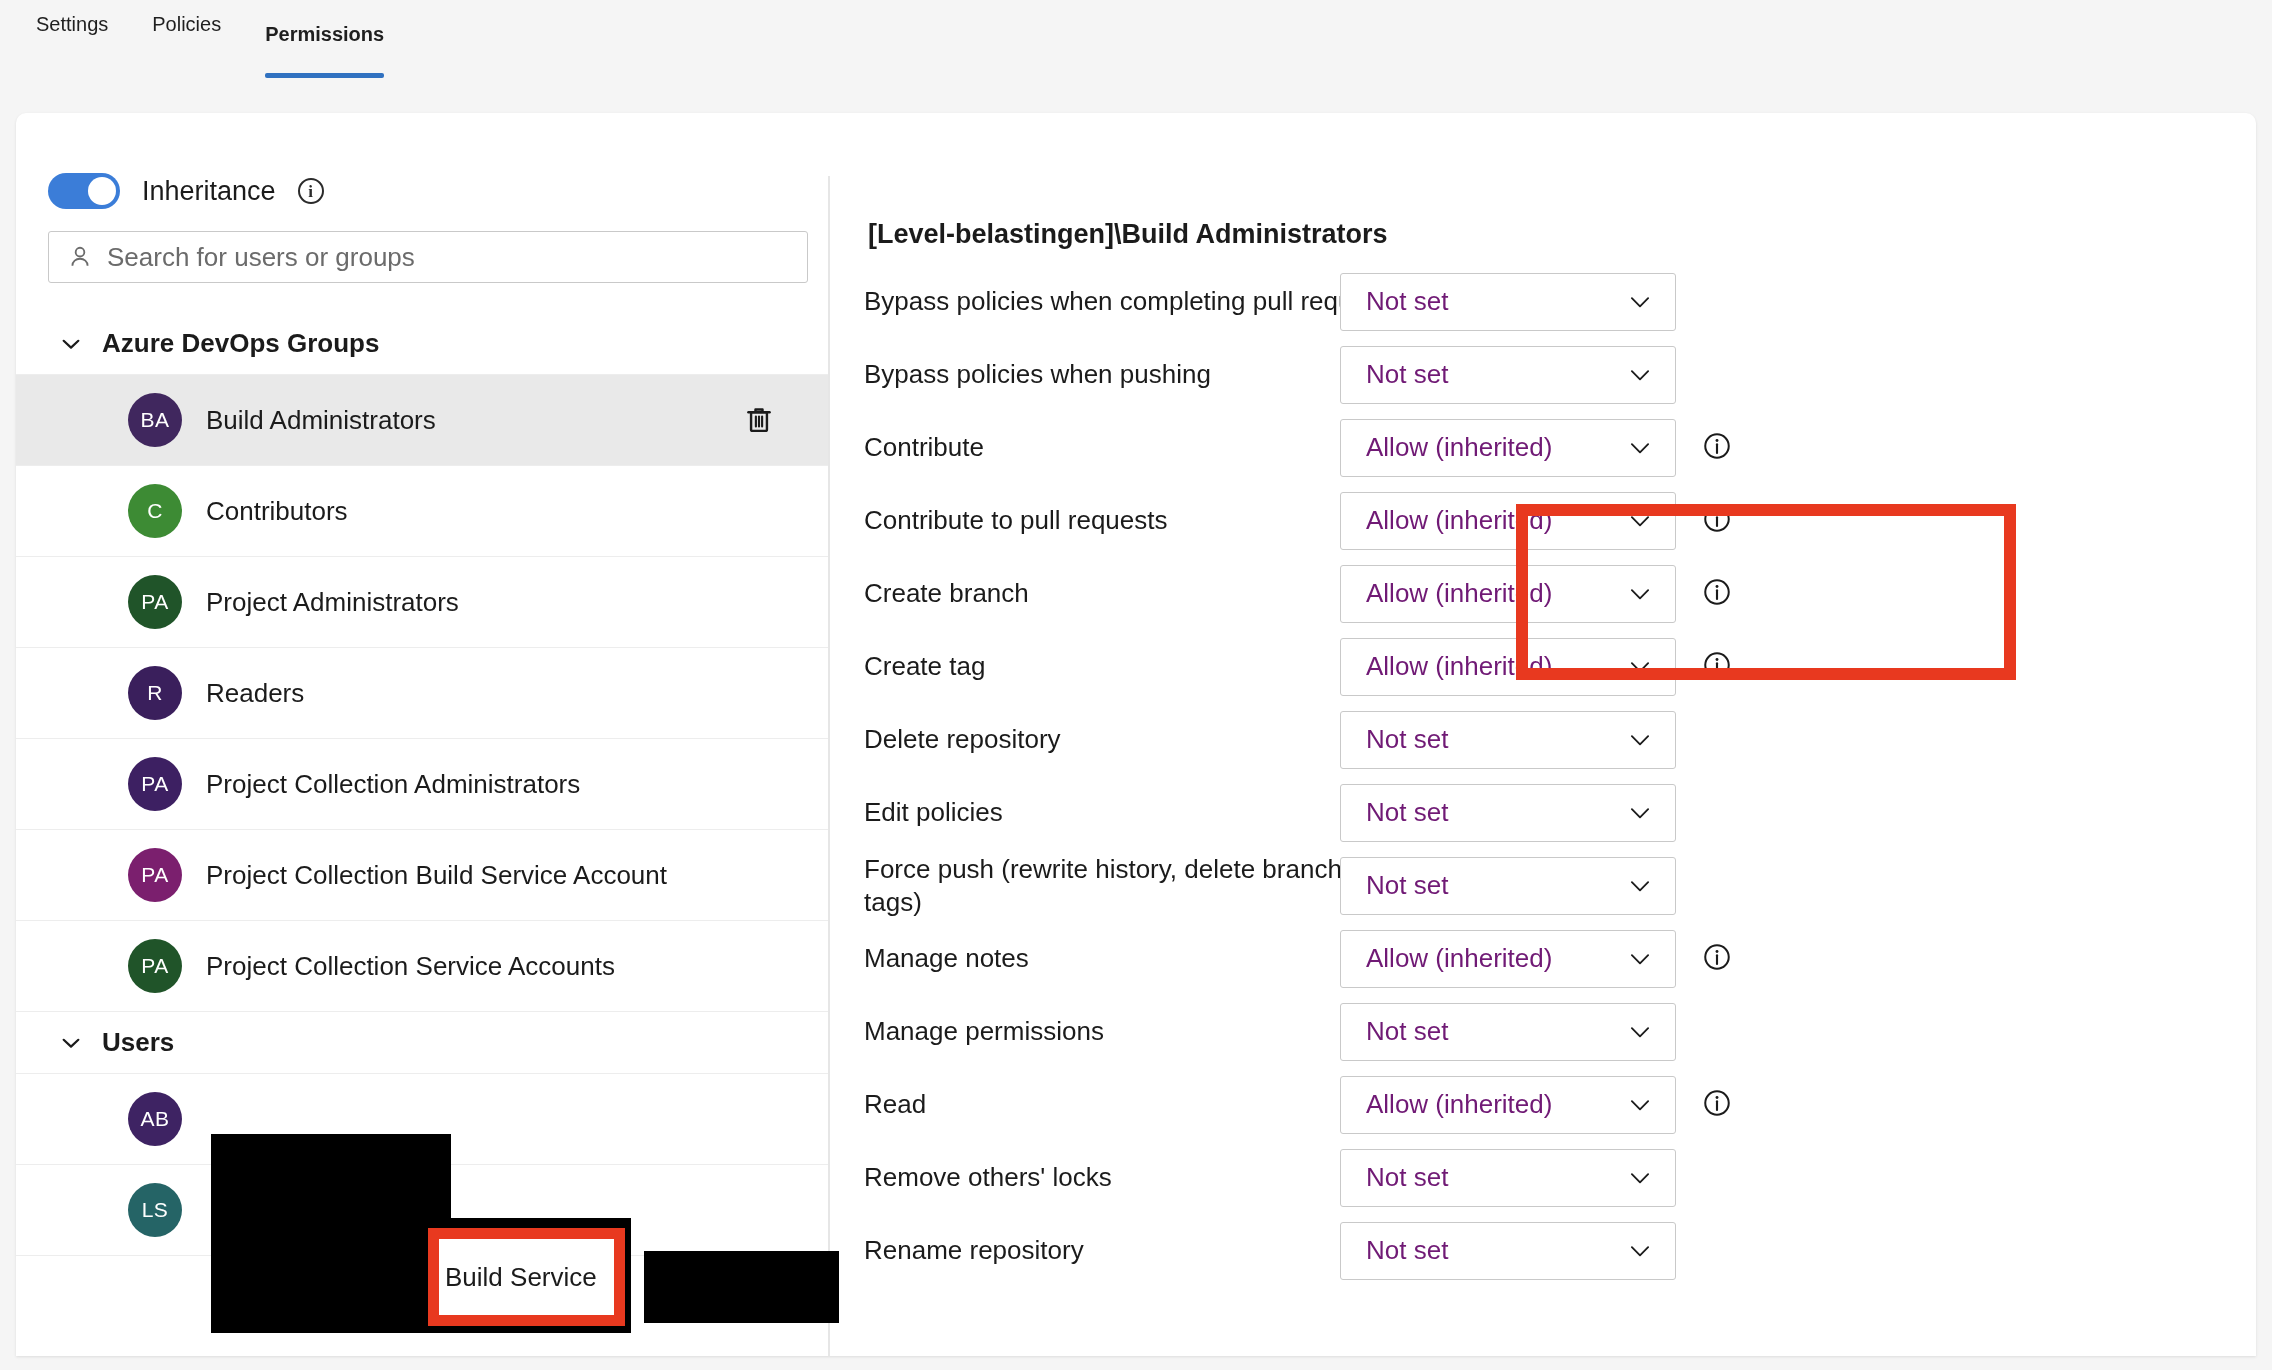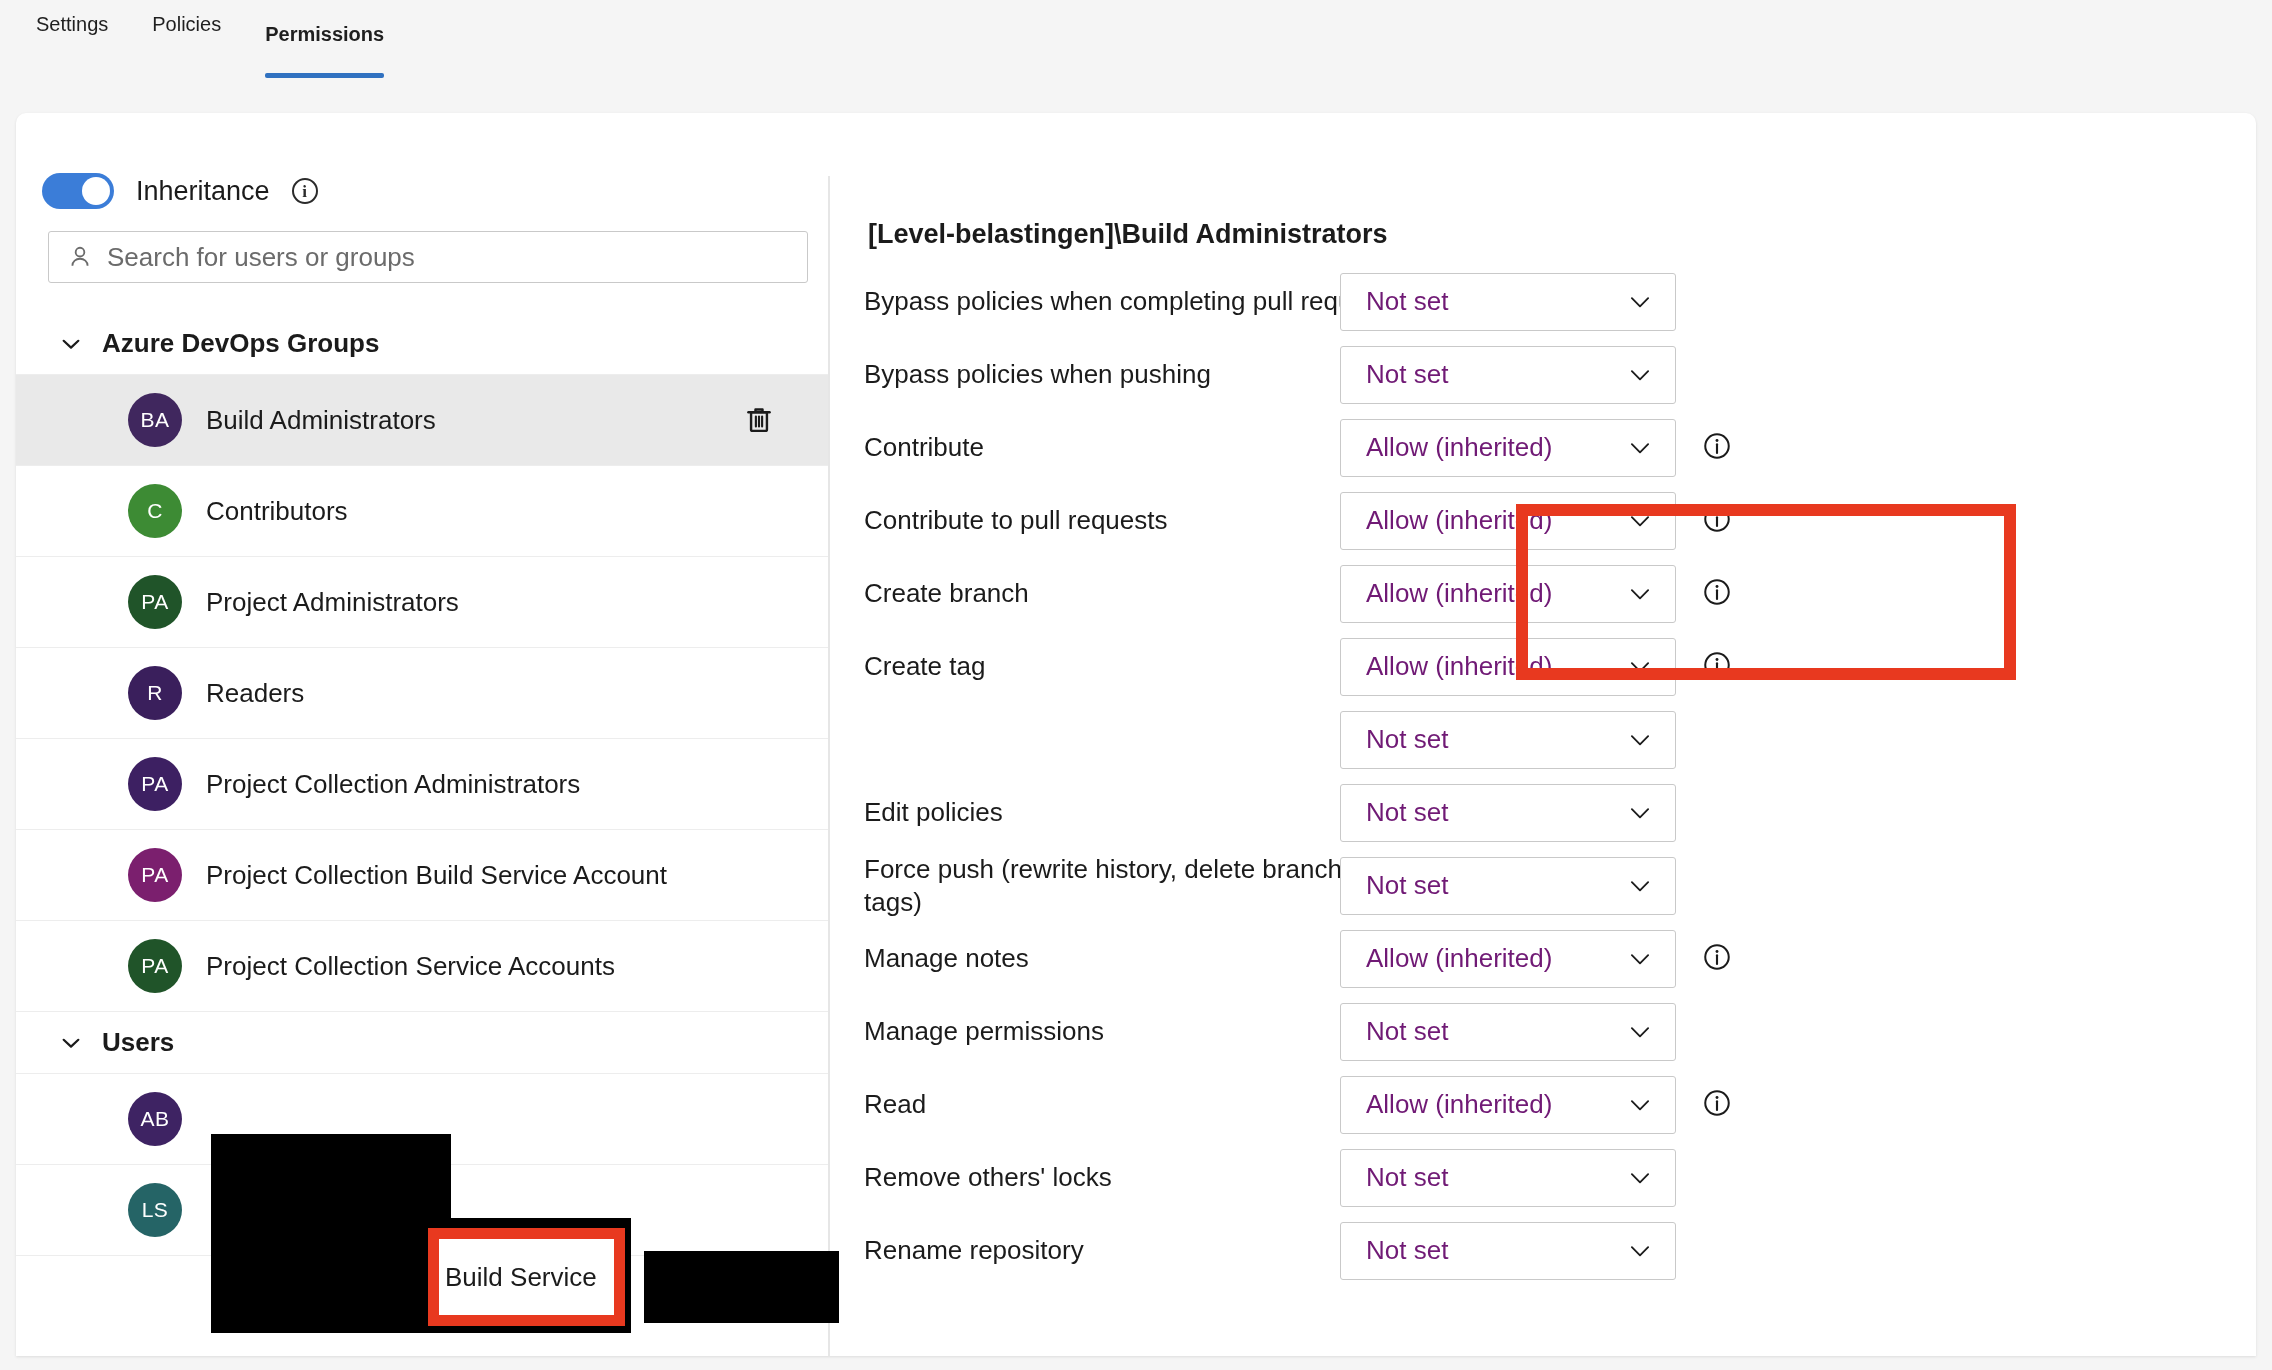--- a/index.html
+++ b/index.html
@@ -45,21 +45,21 @@
   }
   #vdivider {
     position: absolute; left: 812px; top: 63px;
     width: 2px; height: 1180px; background: #e6e6e6;
   }
 
   
   #leftpanel { position: absolute; left: 0; top: 0; width: 812px; height: 1243px; }
 
   #inheritance-row {
-    position: absolute; left: 26px; top: 60px;
+    position: absolute; left: 32px; top: 60px;
     display: flex; align-items: center; gap: 22px;
   }
   #toggle {
     width: 72px; height: 36px; border-radius: 18px;
     background: #3b7dd8; position: relative; cursor: pointer; flex: none;
   }
   #toggle .knob {
     position: absolute; right: 4px; top: 4px;
     width: 28px; height: 28px; border-radius: 50%; background: #fff;
   }
@@ -334,20 +334,21 @@
               <path d="M4.5 8.5 L12 16 L19.5 8.5" fill="none" stroke="#1b1b1b" stroke-width="1.7" stroke-linecap="round" stroke-linejoin="round"></path>
             </svg>
           </div>
           <div class="perm-info"><svg width="30" height="30" viewBox="0 0 24 24">
               <circle cx="12" cy="12" r="9.4" fill="none" stroke="#1b1b1b" stroke-width="1.6"></circle>
               <circle cx="12" cy="7.6" r="1.15" fill="#1b1b1b"></circle>
               <path d="M12 10.6v7" stroke="#1b1b1b" stroke-width="1.7" stroke-linecap="round"></path>
             </svg></div>
         </div>
         <div class="perm-row">
+          <div class="perm-label">Delete repository</div>
           <div class="perm-select">
             <span>Not set</span>
             <svg width="26" height="26" viewBox="0 0 24 24">
               <path d="M4.5 8.5 L12 16 L19.5 8.5" fill="none" stroke="#1b1b1b" stroke-width="1.7" stroke-linecap="round" stroke-linejoin="round"></path>
             </svg>
           </div>
         </div>
         <div class="perm-row">
           <div class="perm-label">Edit policies</div>
           <div class="perm-select">

